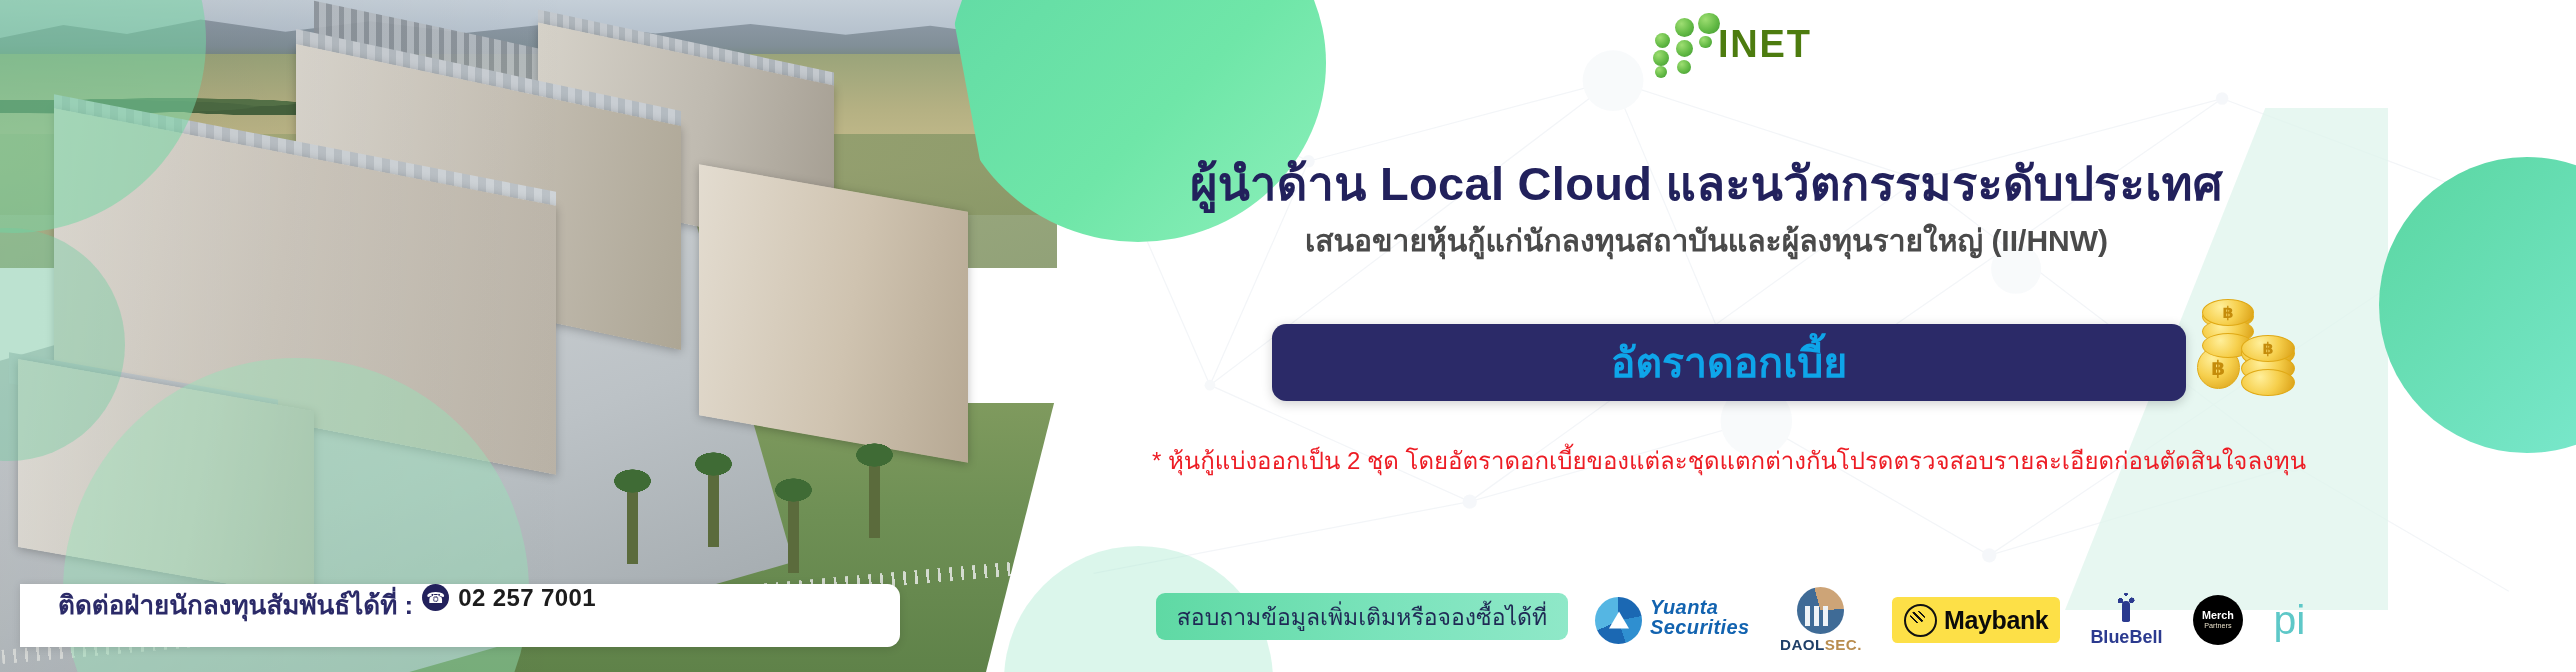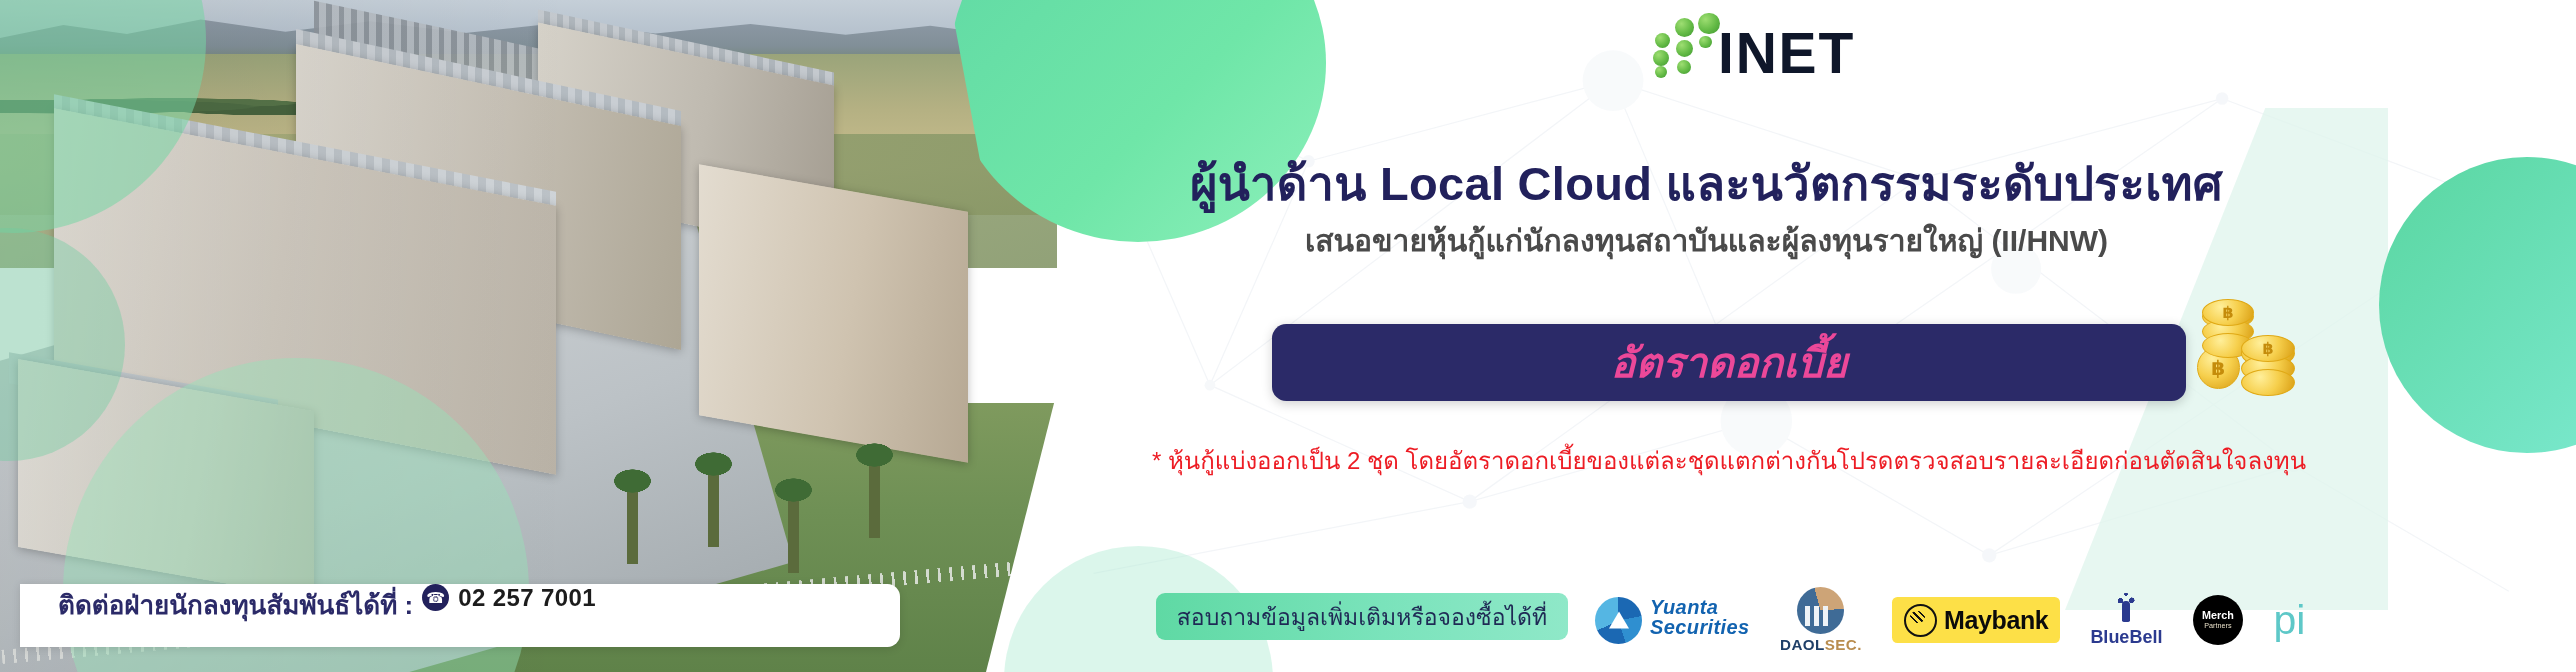--- a/index.html
+++ b/index.html
@@ -89,32 +89,32 @@
   .mint-soft{position:absolute;right:188px;top:108px;width:323px;height:502px;
      background:#dff4ec;clip-path:polygon(62% 0,100% 0,100% 100%,0 100%);opacity:.75;}
   .mint-bl{position:absolute;left:1004px;bottom:-143px;width:269px;height:269px;border-radius:50%;
      background:rgba(175,235,210,.45);}
 
   
   .logo{position:absolute;left:1653px;top:12.5px;width:269px;height:65px;}
   .logo-dots{position:absolute;left:0;top:0;width:66px;height:65px;}
   .dot{position:absolute;border-radius:50%;
        background:radial-gradient(circle at 34% 30%,#9ede72 0%,#63ba45 55%,#3e9631 100%);}
-  .logo-text{position:absolute;left:65px;top:12.5px;font-size:57px;font-weight:bold;
-       color:#0f172a;letter-spacing:1.8px;line-height:1;font-family:"Liberation Sans",sans-serif;}
+  .logo-text{position:absolute;left:65px;top:12.5px;font-size:38px;font-weight:bold;
+       color:#4d7c0f;letter-spacing:1.8px;line-height:1;font-family:"Liberation Sans",sans-serif;}
 
   .headline{position:absolute;left:1169px;top:146px;width:1075px;text-align:center;
        font-size:47px;font-weight:bold;color:#22215c;letter-spacing:0.3px;white-space:nowrap;}
   .subhead{position:absolute;left:1169px;top:217px;width:1075px;text-align:center;
        font-size:30px;font-weight:bold;color:#4a4a4a;white-space:nowrap;}
 
   .ratebox{position:absolute;left:1272px;top:324px;width:914px;height:77px;
        background:#2b2a68;border-radius:14.3px;display:flex;align-items:center;
        justify-content:center;gap:20px;box-shadow:0 2.7px 10.8px rgba(0,0,0,.18);}
-  .rate-label{font-size:41px;font-weight:bold;color:#ec4899;font-style:italic;}
+  .rate-label{font-size:41px;font-weight:bold;color:#0ea5e9;}
   .rate-value{font-size:54px;font-weight:bold;color:#57e3b0;letter-spacing:-0.9px;}
 
   .coins{position:absolute;left:2193px;top:299px;width:108px;height:106px;}
   .coin{position:absolute;border-radius:50%;
        background:radial-gradient(circle at 35% 28%,#ffef9a 0%,#f6cf4c 48%,#d79b10 100%);
        border:1.8px solid #e0a915;}
   .coin span{position:absolute;inset:0;display:flex;align-items:center;justify-content:center;
        color:#c58c0b;font-weight:bold;}
 
   .disclaimer{position:absolute;left:1102px;top:441px;width:1254px;text-align:center;

